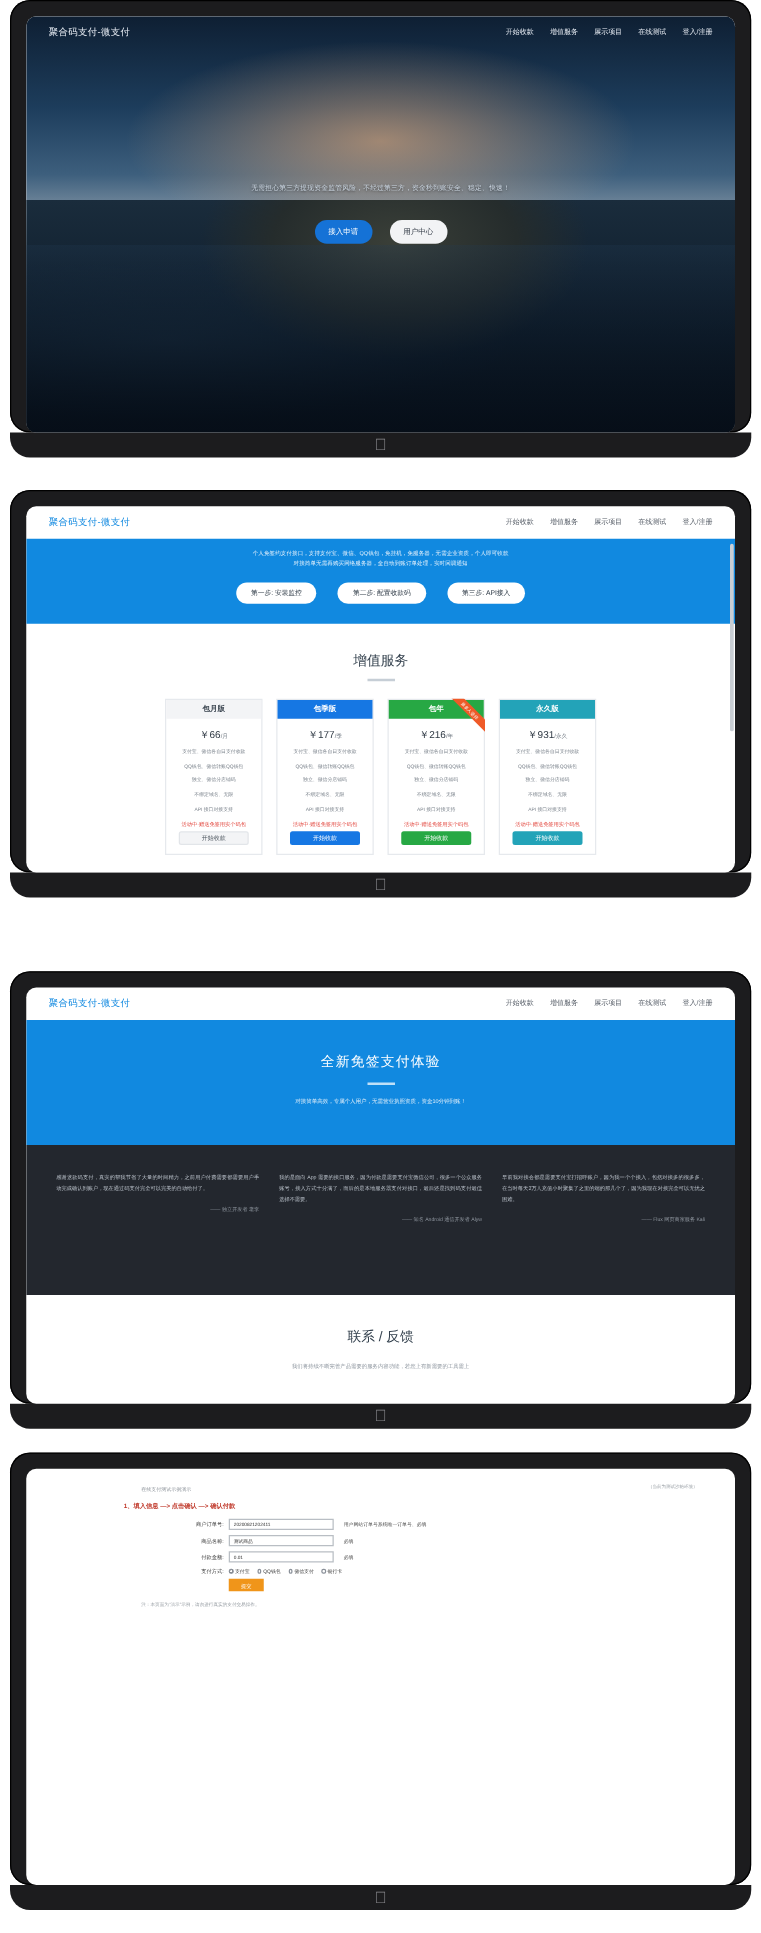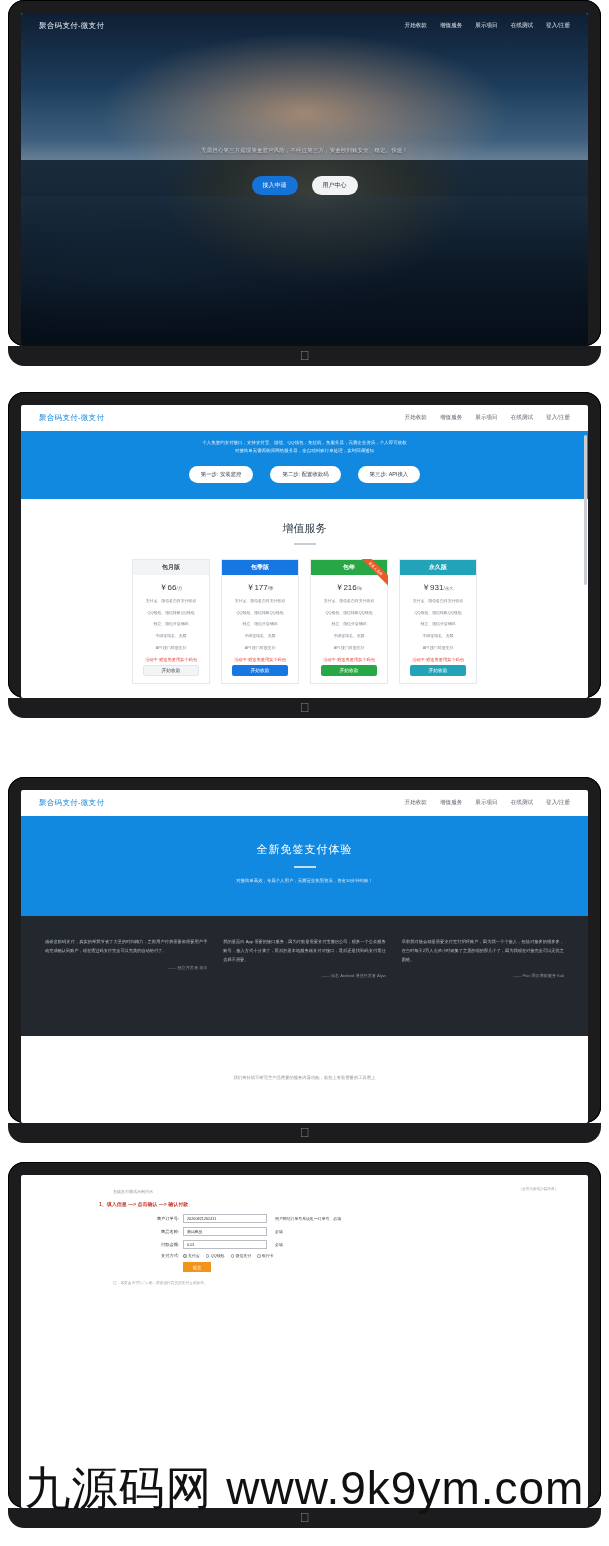--- a/index.html
+++ b/index.html
@@ -14,21 +14,21 @@
   
   .device { position: absolute; left: 8px; width: 593px; }
   .bezel {
     background: #1c1c1e;
     border-radius: 16px;
     padding: 13px 13px 0 13px;
     box-shadow: 0 0 0 1px #000 inset;
   }
   .screen {
     background:#fff; overflow:hidden; position:relative;
-    border-radius: 2px;
+    border-radius: 8px;
   }
   .chinbar {
     height: 20px; background:#1c1c1e;
     border-radius: 0 0 16px 16px;
     display:flex; align-items:center; justify-content:center;
   }
   .apple {
     color:#8b8b90; font-size:13px; line-height:1;
     transform: translateY(-1px);
   }
@@ -350,20 +350,21 @@
             <p>我的是面向 App 需要的接口服务，因为付款是需要支付宝微信公司，很多一个公众服务账号，接入方式十分满了，而后的是本地服务器支付对接口，最后还是找到码支付最佳选择不需要。</p>
             <div class="by">—— 知名 Android 通信开发者 Alyw</div>
           </div>
           <div class="quote">
             <p>早前我对接会都是需要支付宝打招呼账户，因为我一个个接入，包括对接多的很多多，在当时每天2万人充值小时聚集了之里的端的那几个了，因为我现在对接完全可以无忧之困难。</p>
             <div class="by">—— Flux 网页商家服务 Kali</div>
           </div>
         </div>
 
         <div class="contact">
+          <h2>联系 / 反馈</h2>
           <p>我们将持续不断完善产品需要的服务内容功能，若您上有新需要的工具需上</p>
         </div>
       </div>
     </div>
     <div class="chinbar">
       <span class="apple"></span>
     </div>
   </div>
 
   <div class="device" id="s4" style="top:1162px;">
@@ -406,15 +407,14 @@
 
           <div class="fnote">注：本页面为“演示”示例，请勿进行真实的支付交易操作。</div>
         </div>
       </div>
     </div>
     <div class="chinbar">
       <span class="apple"></span>
     </div>
   </div>
 
-  <div class="watermark">九源码网 www.9k9ym.com</div>
 
 </div>
 
 </body></html>

